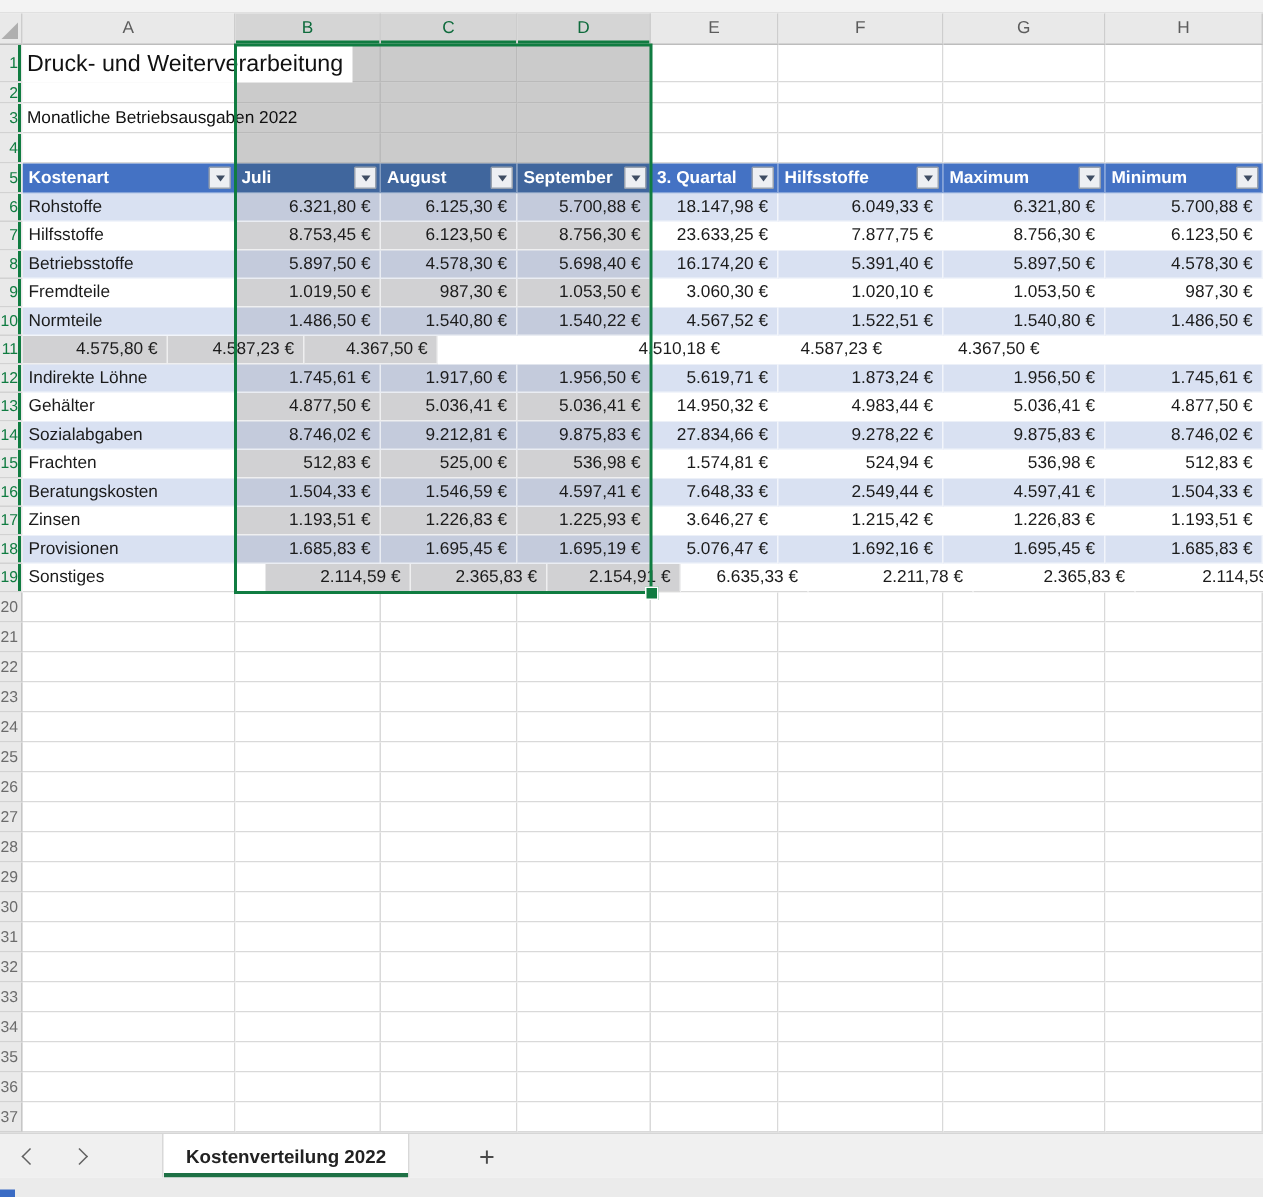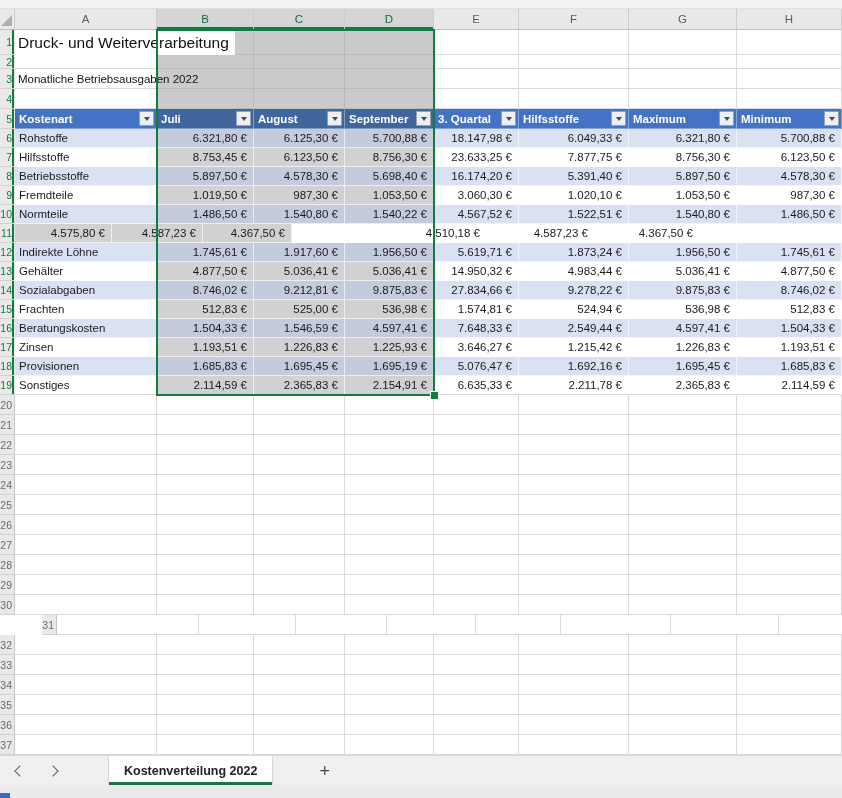--- a/index.html
+++ b/index.html
@@ -338,21 +338,21 @@
         <div class="cell num" style="width: 89px; background: rgb(196, 203, 220); border-right: 1px solid rgba(255, 255, 255, 0.65); border-bottom: 1px solid rgba(255, 255, 255, 0.65);">1.695,19 €</div>
         <div class="cell num" style="width: 85px; background: rgb(217, 225, 242); border-right: 1px solid rgba(255, 255, 255, 0.65); border-bottom: 1px solid rgba(255, 255, 255, 0.65);">5.076,47 €</div>
         <div class="cell num" style="width: 110px; background: rgb(217, 225, 242); border-right: 1px solid rgba(255, 255, 255, 0.65); border-bottom: 1px solid rgba(255, 255, 255, 0.65);">1.692,16 €</div>
         <div class="cell num" style="width: 108px; background: rgb(217, 225, 242); border-right: 1px solid rgba(255, 255, 255, 0.65); border-bottom: 1px solid rgba(255, 255, 255, 0.65);">1.695,45 €</div>
         <div class="cell num" style="width: 105px; background: rgb(217, 225, 242); border-right: 1px solid rgba(255, 255, 255, 0.65); border-bottom: 1px solid rgba(255, 255, 255, 0.65);">1.685,83 €</div>
       </div>
       <div class="grow" style="height: 19px;">
         <div class="rowhdr sel">
           <span>19</span>
         </div>
-        <div class="cell name" style="width: 142px; background: rgb(255, 255, 255); border-right: 1px solid rgba(255, 255, 255, 0.65); border-bottom: 1px solid rgb(217, 217, 217);">Sonstiges</div>
+        <div class="cell name" style="width: 162px; background: rgb(255, 255, 255); border-right: 1px solid rgba(255, 255, 255, 0.65); border-bottom: 1px solid rgb(217, 217, 217);">Sonstiges</div>
         <div class="cell num" style="width: 97px; background: rgb(209, 209, 211); border-right: 1px solid rgba(255, 255, 255, 0.65); border-bottom: 1px solid rgb(217, 217, 217);">2.114,59 €</div>
         <div class="cell num" style="width: 91px; background: rgb(209, 209, 211); border-right: 1px solid rgba(255, 255, 255, 0.65); border-bottom: 1px solid rgb(217, 217, 217);">2.365,83 €</div>
         <div class="cell num" style="width: 89px; background: rgb(209, 209, 211); border-right: 1px solid rgba(255, 255, 255, 0.65); border-bottom: 1px solid rgb(217, 217, 217);">2.154,91 €</div>
         <div class="cell num" style="width: 85px; background: rgb(255, 255, 255); border-right: 1px solid rgba(255, 255, 255, 0.65); border-bottom: 1px solid rgb(217, 217, 217);">6.635,33 €</div>
         <div class="cell num" style="width: 110px; background: rgb(255, 255, 255); border-right: 1px solid rgba(255, 255, 255, 0.65); border-bottom: 1px solid rgb(217, 217, 217);">2.211,78 €</div>
         <div class="cell num" style="width: 108px; background: rgb(255, 255, 255); border-right: 1px solid rgba(255, 255, 255, 0.65); border-bottom: 1px solid rgb(217, 217, 217);">2.365,83 €</div>
         <div class="cell num" style="width: 105px; background: rgb(255, 255, 255); border-right: 1px solid rgba(255, 255, 255, 0.65); border-bottom: 1px solid rgb(217, 217, 217);">2.114,59 €</div>
       </div>
       <div class="grow" style="height: 20px;">
         <div class="rowhdr">
@@ -490,21 +490,21 @@
         </div>
         <div class="cell" style="width: 142px; border-right: 1px solid rgb(217, 217, 217); border-bottom: 1px solid rgb(217, 217, 217);"></div>
         <div class="cell" style="width: 97px; border-right: 1px solid rgb(217, 217, 217); border-bottom: 1px solid rgb(217, 217, 217);"></div>
         <div class="cell" style="width: 91px; border-right: 1px solid rgb(217, 217, 217); border-bottom: 1px solid rgb(217, 217, 217);"></div>
         <div class="cell" style="width: 89px; border-right: 1px solid rgb(217, 217, 217); border-bottom: 1px solid rgb(217, 217, 217);"></div>
         <div class="cell" style="width: 85px; border-right: 1px solid rgb(217, 217, 217); border-bottom: 1px solid rgb(217, 217, 217);"></div>
         <div class="cell" style="width: 110px; border-right: 1px solid rgb(217, 217, 217); border-bottom: 1px solid rgb(217, 217, 217);"></div>
         <div class="cell" style="width: 108px; border-right: 1px solid rgb(217, 217, 217); border-bottom: 1px solid rgb(217, 217, 217);"></div>
         <div class="cell" style="width: 105px; border-right: 1px solid rgb(217, 217, 217); border-bottom: 1px solid rgb(217, 217, 217);"></div>
       </div>
-      <div class="grow" style="height: 20px; margin-left: 42px;">
+      <div class="grow" style="height: 20px;">
         <div class="rowhdr">
           <span>31</span>
         </div>
         <div class="cell" style="width: 142px; border-right: 1px solid rgb(217, 217, 217); border-bottom: 1px solid rgb(217, 217, 217);"></div>
         <div class="cell" style="width: 97px; border-right: 1px solid rgb(217, 217, 217); border-bottom: 1px solid rgb(217, 217, 217);"></div>
         <div class="cell" style="width: 91px; border-right: 1px solid rgb(217, 217, 217); border-bottom: 1px solid rgb(217, 217, 217);"></div>
         <div class="cell" style="width: 89px; border-right: 1px solid rgb(217, 217, 217); border-bottom: 1px solid rgb(217, 217, 217);"></div>
         <div class="cell" style="width: 85px; border-right: 1px solid rgb(217, 217, 217); border-bottom: 1px solid rgb(217, 217, 217);"></div>
         <div class="cell" style="width: 110px; border-right: 1px solid rgb(217, 217, 217); border-bottom: 1px solid rgb(217, 217, 217);"></div>
         <div class="cell" style="width: 108px; border-right: 1px solid rgb(217, 217, 217); border-bottom: 1px solid rgb(217, 217, 217);"></div>

